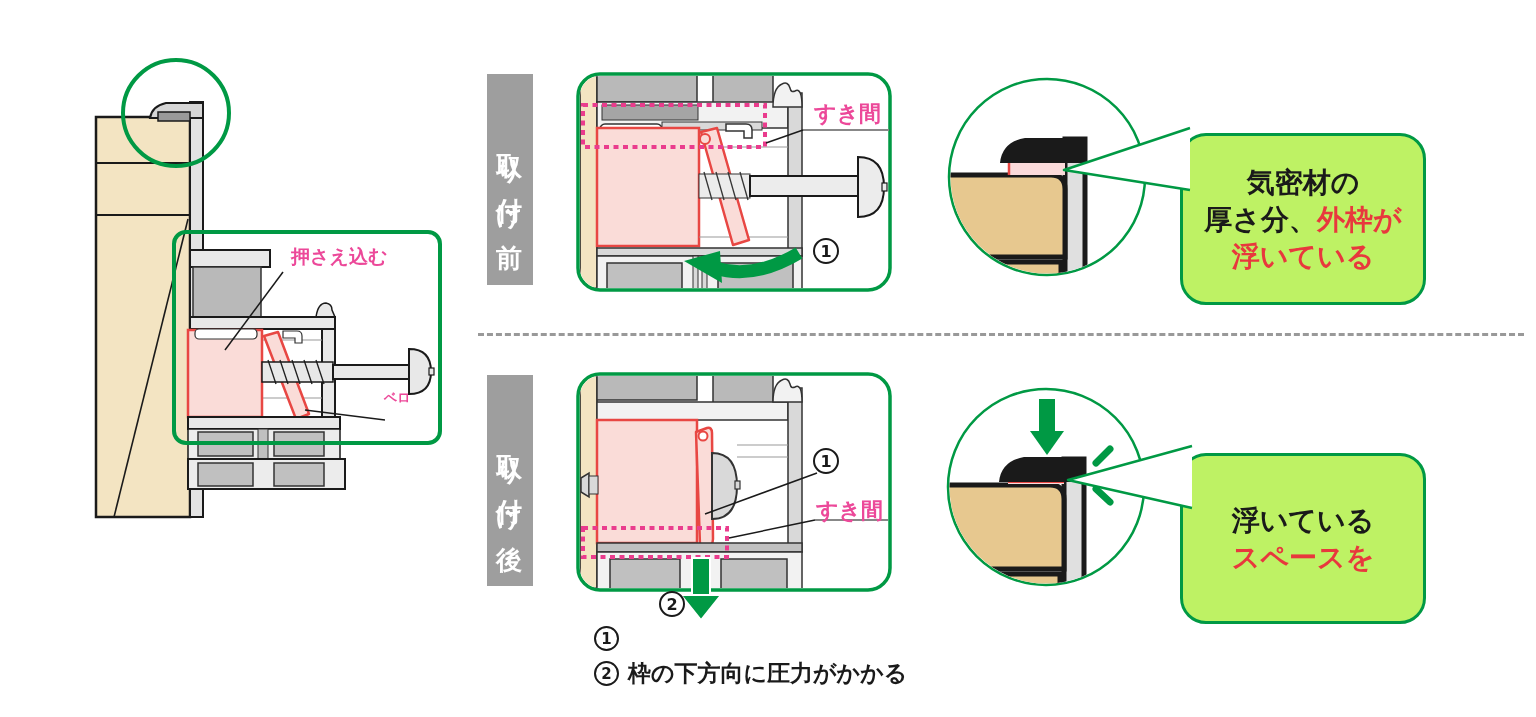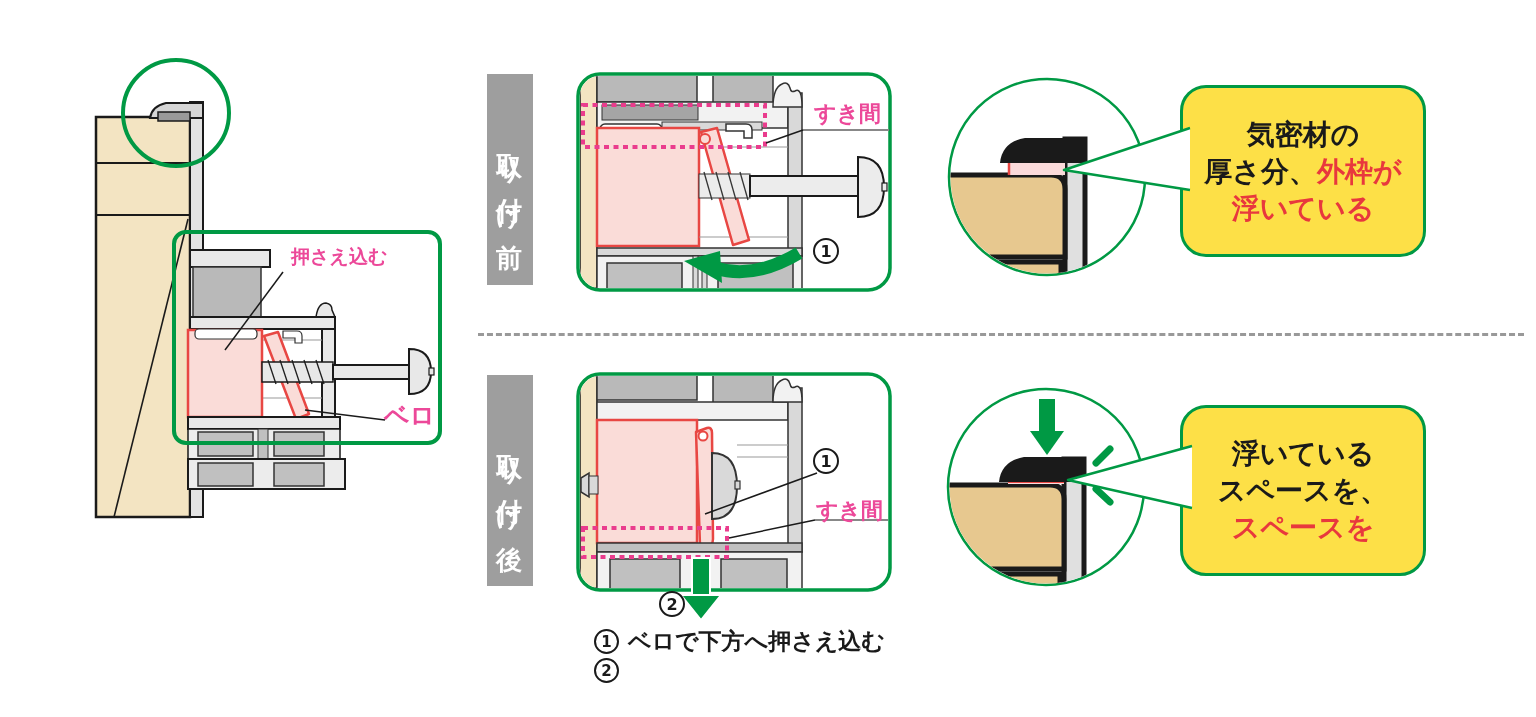--- a/index.html
+++ b/index.html
@@ -7,23 +7,23 @@
          font-family:"DejaVu Sans","Liberation Sans",sans-serif;}
   .abs{position:absolute;}
   .vlabel{position:absolute;left:487px;width:46px;background:#9e9e9e;color:#fff;
           writing-mode:vertical-rl;text-orientation:upright;
           display:flex;align-items:center;justify-content:center;
           font-size:26px;font-weight:800;letter-spacing:8px;padding-top:4px;box-sizing:border-box;}
   .diagram-label{position:absolute;font-weight:800;color:#ec4899;white-space:nowrap;}
   .marker{position:absolute;width:26px;height:26px;border:2.5px solid #1a1a1a;border-radius:50%;
           background:#fff;display:flex;align-items:center;justify-content:center;
           font-size:16px;font-weight:bold;color:#1a1a1a;box-sizing:border-box;z-index:6;}
-  .bubble{position:absolute;width:240px;border:3.5px solid #009944;border-radius:26px;background:#fde047;
+  .bubble{position:absolute;width:240px;border:3.5px solid #009944;border-radius:26px;background:#bef264;
           display:flex;flex-direction:column;align-items:center;justify-content:center;
-          font-size:28px;font-weight:800;line-height:37px;color:#1a1a1a;text-align:center;z-index:3;}
+          font-size:28px;font-weight:800;line-height:37px;color:#1a1a1a;text-align:center;z-index:3;margin-top:48px;}
   .red{color:#e8383d;text-align:right;}
   .tail{position:absolute;z-index:4;}
   .divider{position:absolute;left:478px;top:333px;width:1046px;height:0;
            border-top:3px dashed #999;}
   .footnote{position:absolute;left:594px;display:flex;align-items:center;gap:9px;
             font-size:23px;font-weight:800;color:#1a1a1a;white-space:nowrap;}
   .fmarker{display:inline-flex;width:25px;height:25px;border:2px solid #1a1a1a;border-radius:50%;
            align-items:center;justify-content:center;font-size:15px;font-weight:bold;flex:0 0 auto;
            box-sizing:border-box;}
   svg{display:block;}
@@ -92,21 +92,21 @@
       <rect x="110" y="415" width="55" height="23" fill="#c0c0c0" stroke="#333" stroke-width="1.5"></rect>
       <rect x="186" y="415" width="50" height="23" fill="#c0c0c0" stroke="#333" stroke-width="1.5"></rect>
     </g>
 
     <rect x="86" y="184" width="266" height="211" rx="12" fill="none" stroke="#009944" stroke-width="4"></rect>
 
     <line x1="195" y1="224" x2="137" y2="302" stroke="#1a1a1a" stroke-width="1.5"></line>
     <line x1="217" y1="362" x2="297" y2="372" stroke="#1a1a1a" stroke-width="1.5"></line>
   </svg>
   <div class="diagram-label" style="left:291px;top:244px;font-size:19px;">押さえ込む</div>
-  <div class="diagram-label" style="left:384px;top:399px;font-size:25px;">ベロ</div>
+  <div class="diagram-label" style="left:384px;top:389px;font-size:13px;">ベロ</div>
 
   <div class="vlabel" style="top:74px;height:211px;">取り付け前</div>
 
   <svg class="abs" style="left:576px;top:72px;" width="316" height="220" viewBox="0 0 316 220">
     <defs>
         <clipPath id="clipB">
           <rect x="4" y="4" width="308" height="212" rx="20"></rect>
         </clipPath>
       </defs>
     <rect x="2" y="2" width="312" height="216" rx="22" fill="#fff" stroke="#009944" stroke-width="3.5"></rect>
@@ -210,24 +210,24 @@
   <div class="diagram-label" style="left:816px;top:496px;font-size:22px;">すき間</div>
   <div class="marker" style="left:813px;top:448px;">
       <span>1</span>
     </div>
   <div class="marker" style="left:659px;top:591px;">
       <span>2</span>
     </div>
 
   <div class="footnote" style="top:626px;">
     <span class="fmarker">1</span>
-    <span>ベロで下方へ押さえ込む</span>
   </div>
   <div class="footnote" style="top:658px;">
     <span class="fmarker">2</span>
+    <span>枠の下方向に圧力がかかる</span>
   </div>
 
   <svg class="abs" style="left:945px;top:75px;" width="206" height="210" viewBox="0 0 206 210">
     <defs>
         <clipPath id="circB">
           <circle cx="102" cy="102" r="96.5"></circle>
         </clipPath>
       </defs>
     <circle cx="102" cy="102" r="98" fill="#fff" stroke="#009944" stroke-width="2.5"></circle>
     <g clip-path="url(#circB)">
@@ -265,20 +265,19 @@
       <g>
         <rect x="95" y="14" width="16" height="32" fill="#009944"></rect>
         <polygon points="86,46 120,46 103,70" fill="#009944"></polygon>
       </g>
       <line x1="166" y1="64" x2="152" y2="78" stroke="#009944" stroke-width="7" stroke-linecap="round"></line>
       <line x1="152" y1="104" x2="166" y2="117" stroke="#009944" stroke-width="7" stroke-linecap="round"></line>
     </g>
   </svg>
   <div class="bubble" style="left:1180px;top:405px;height:165px;">
     <div>浮いている</div>
-    <div>スペースを、</div>
     <div class="red">スペースを</div>
   </div>
   <svg class="tail" style="left:1054px;top:435px;" width="140" height="85" viewBox="0 0 140 85">
     <path d="M 138,11 L 14,45 L 138,73" fill="#fff" stroke="#009944" stroke-width="2.5" stroke-linejoin="round"></path>
   </svg>
 
 </div>
 
 </body></html>

